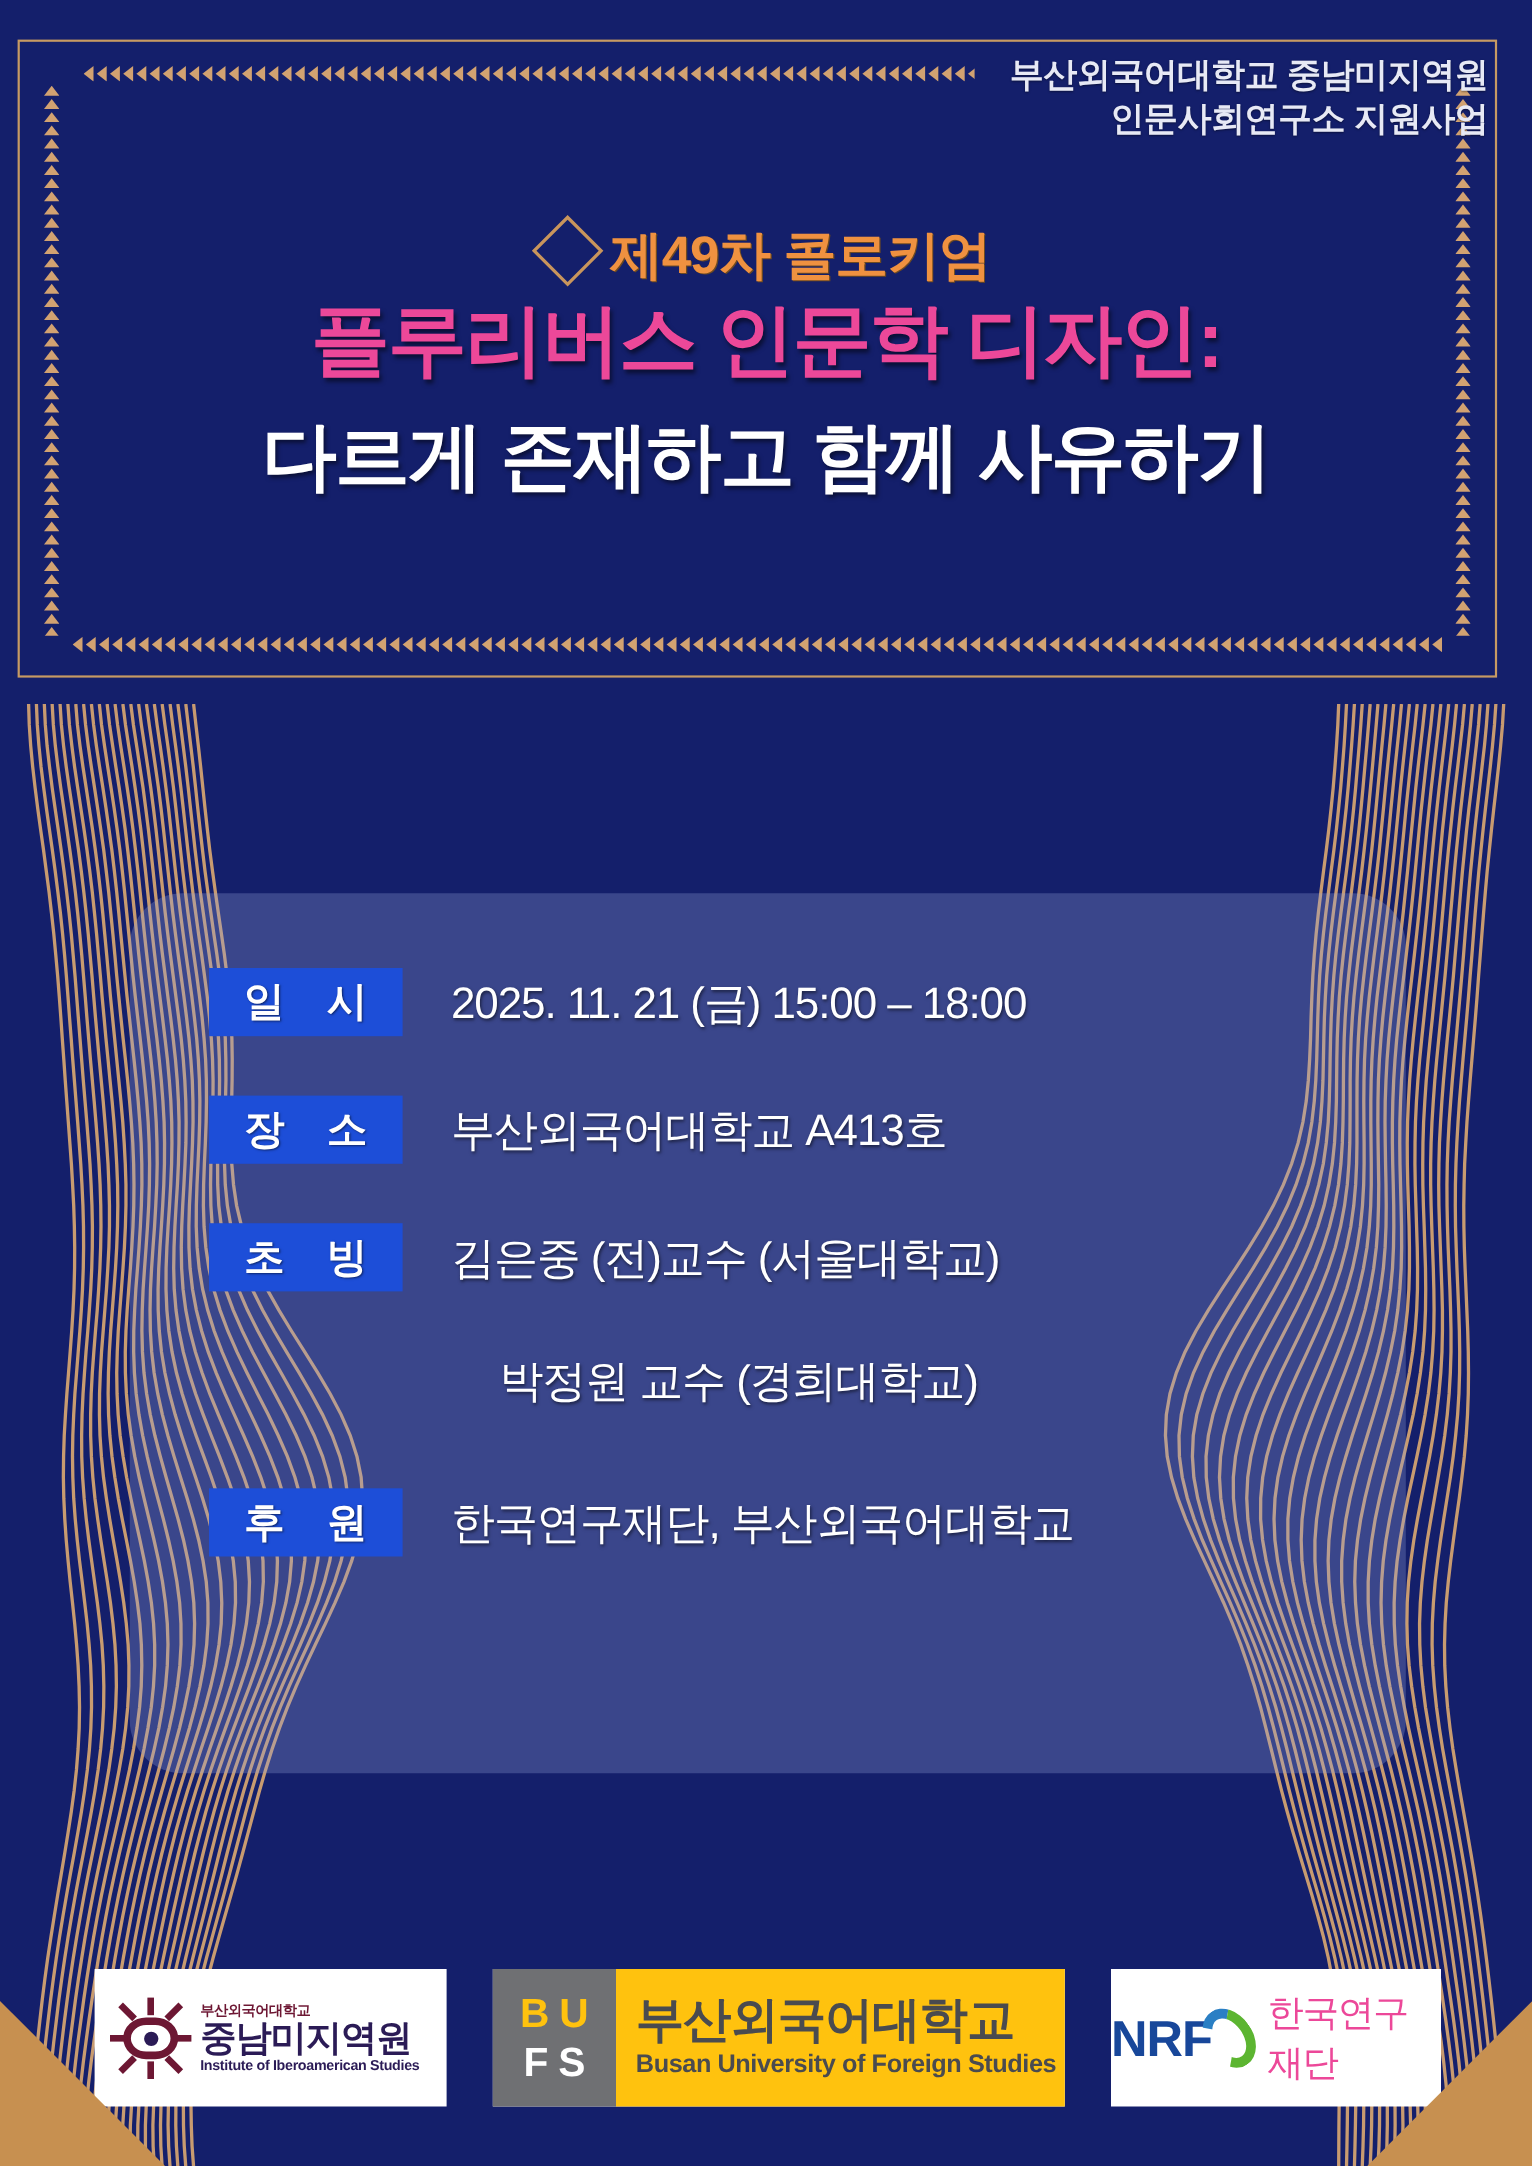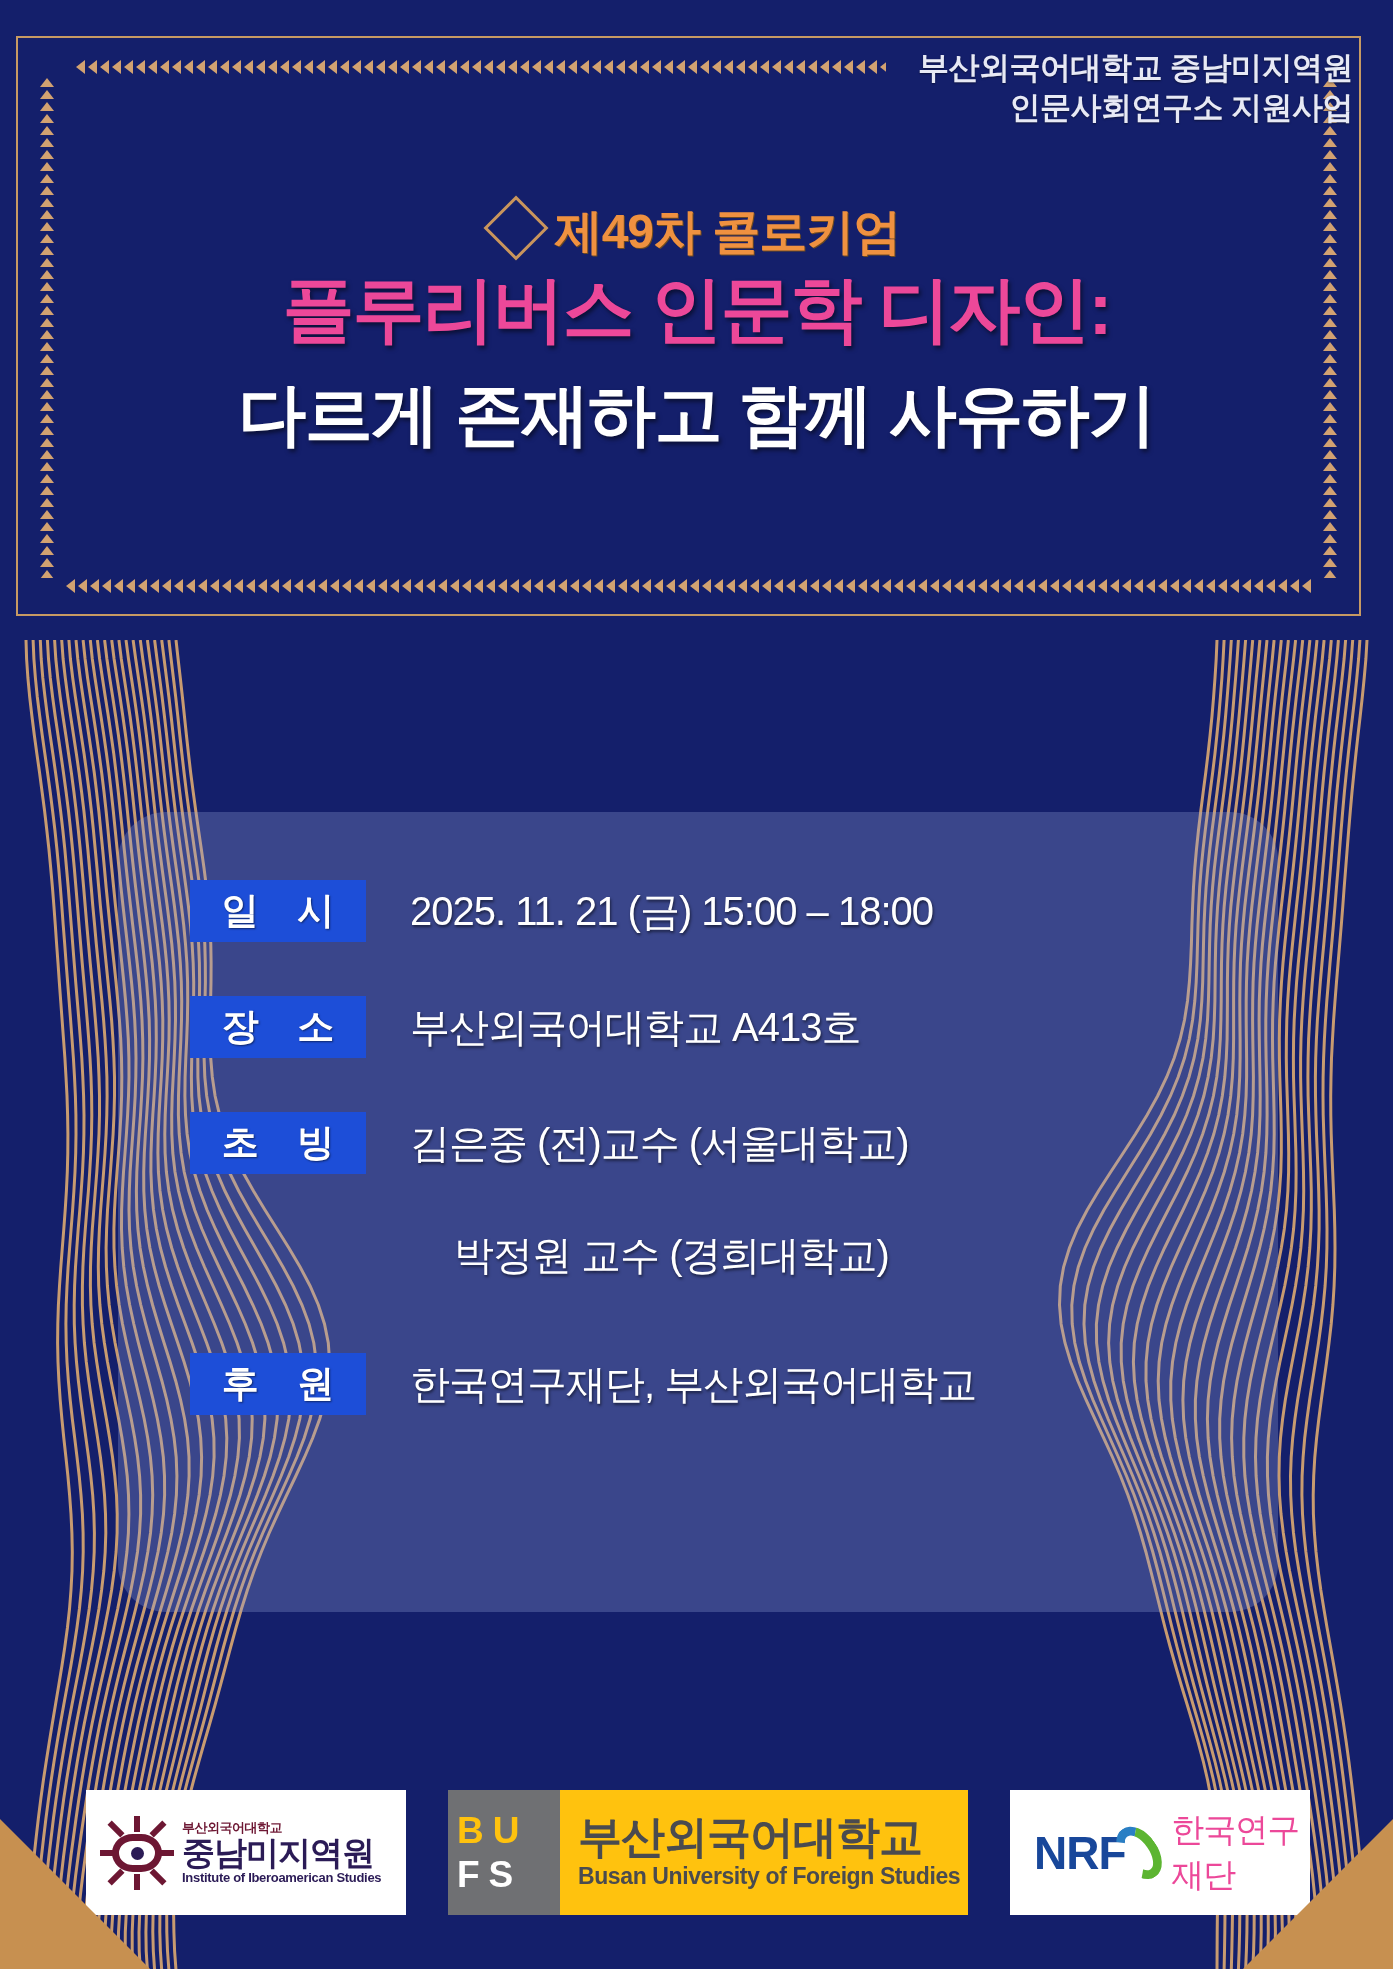--- a/index.html
+++ b/index.html
@@ -104,21 +104,20 @@
     white-space:nowrap;
   }
   .row-value.indent{margin-left:264px;}
 
   
   .logos{position:absolute;left:0;top:1784px;width:1393px;height:140px;}
   .logo-box{
     position:absolute;background:#fff;
     display:flex;align-items:center;
     box-sizing:border-box;
-    padding-left:24px;
   }
   .logo-ibero{left:86px;top:6px;width:320px;height:125px;padding-left:14px;}
   .ibero-mark{
     width:74px;height:74px;flex:0 0 auto;position:relative;
   }
   .ibero-mark .sun{
     position:absolute;left:12px;top:18px;width:50px;height:38px;
     border:7px solid #6d1733;border-radius:50%/60%;
     box-sizing:border-box;
   }
@@ -128,21 +127,21 @@
   }
   .ibero-mark .ray{position:absolute;background:#6d1733;}
   .ibero-text{margin-left:8px;line-height:1;}
   .ibero-l1{font-size:13px;color:#6d1733;font-weight:bold;letter-spacing:-0.5px;}
   .ibero-l2{font-size:33px;color:#2b1b56;font-weight:bold;letter-spacing:-1px;margin:2px 0;}
   .ibero-l3{font-size:13px;color:#2b1b56;font-weight:bold;letter-spacing:-0.3px;}
 
   .logo-bufs{left:448px;top:6px;width:520px;height:125px;padding:0;}
   .bufs-mark{
     width:112px;height:125px;flex:0 0 auto;background:#6f7073;
-    display:flex;flex-direction:column;align-items:flex-start;justify-content:center;
+    display:flex;flex-direction:column;align-items:center;justify-content:center;
     line-height:1;
   }
   .bufs-mark .r1{font-size:37px;font-weight:bold;color:#ffc20e;letter-spacing:9px;text-indent:9px;}
   .bufs-mark .r2{font-size:37px;font-weight:bold;color:#fff;letter-spacing:9px;text-indent:9px;margin-top:7px;}
   .bufs-right{
     flex:1 1 auto;height:125px;background:#ffc20e;
     display:flex;flex-direction:column;justify-content:center;
     padding-left:18px;box-sizing:border-box;
   }
   .bufs-ko{font-size:44px;font-weight:bold;color:#4a4b4f;letter-spacing:-1px;line-height:1;}

